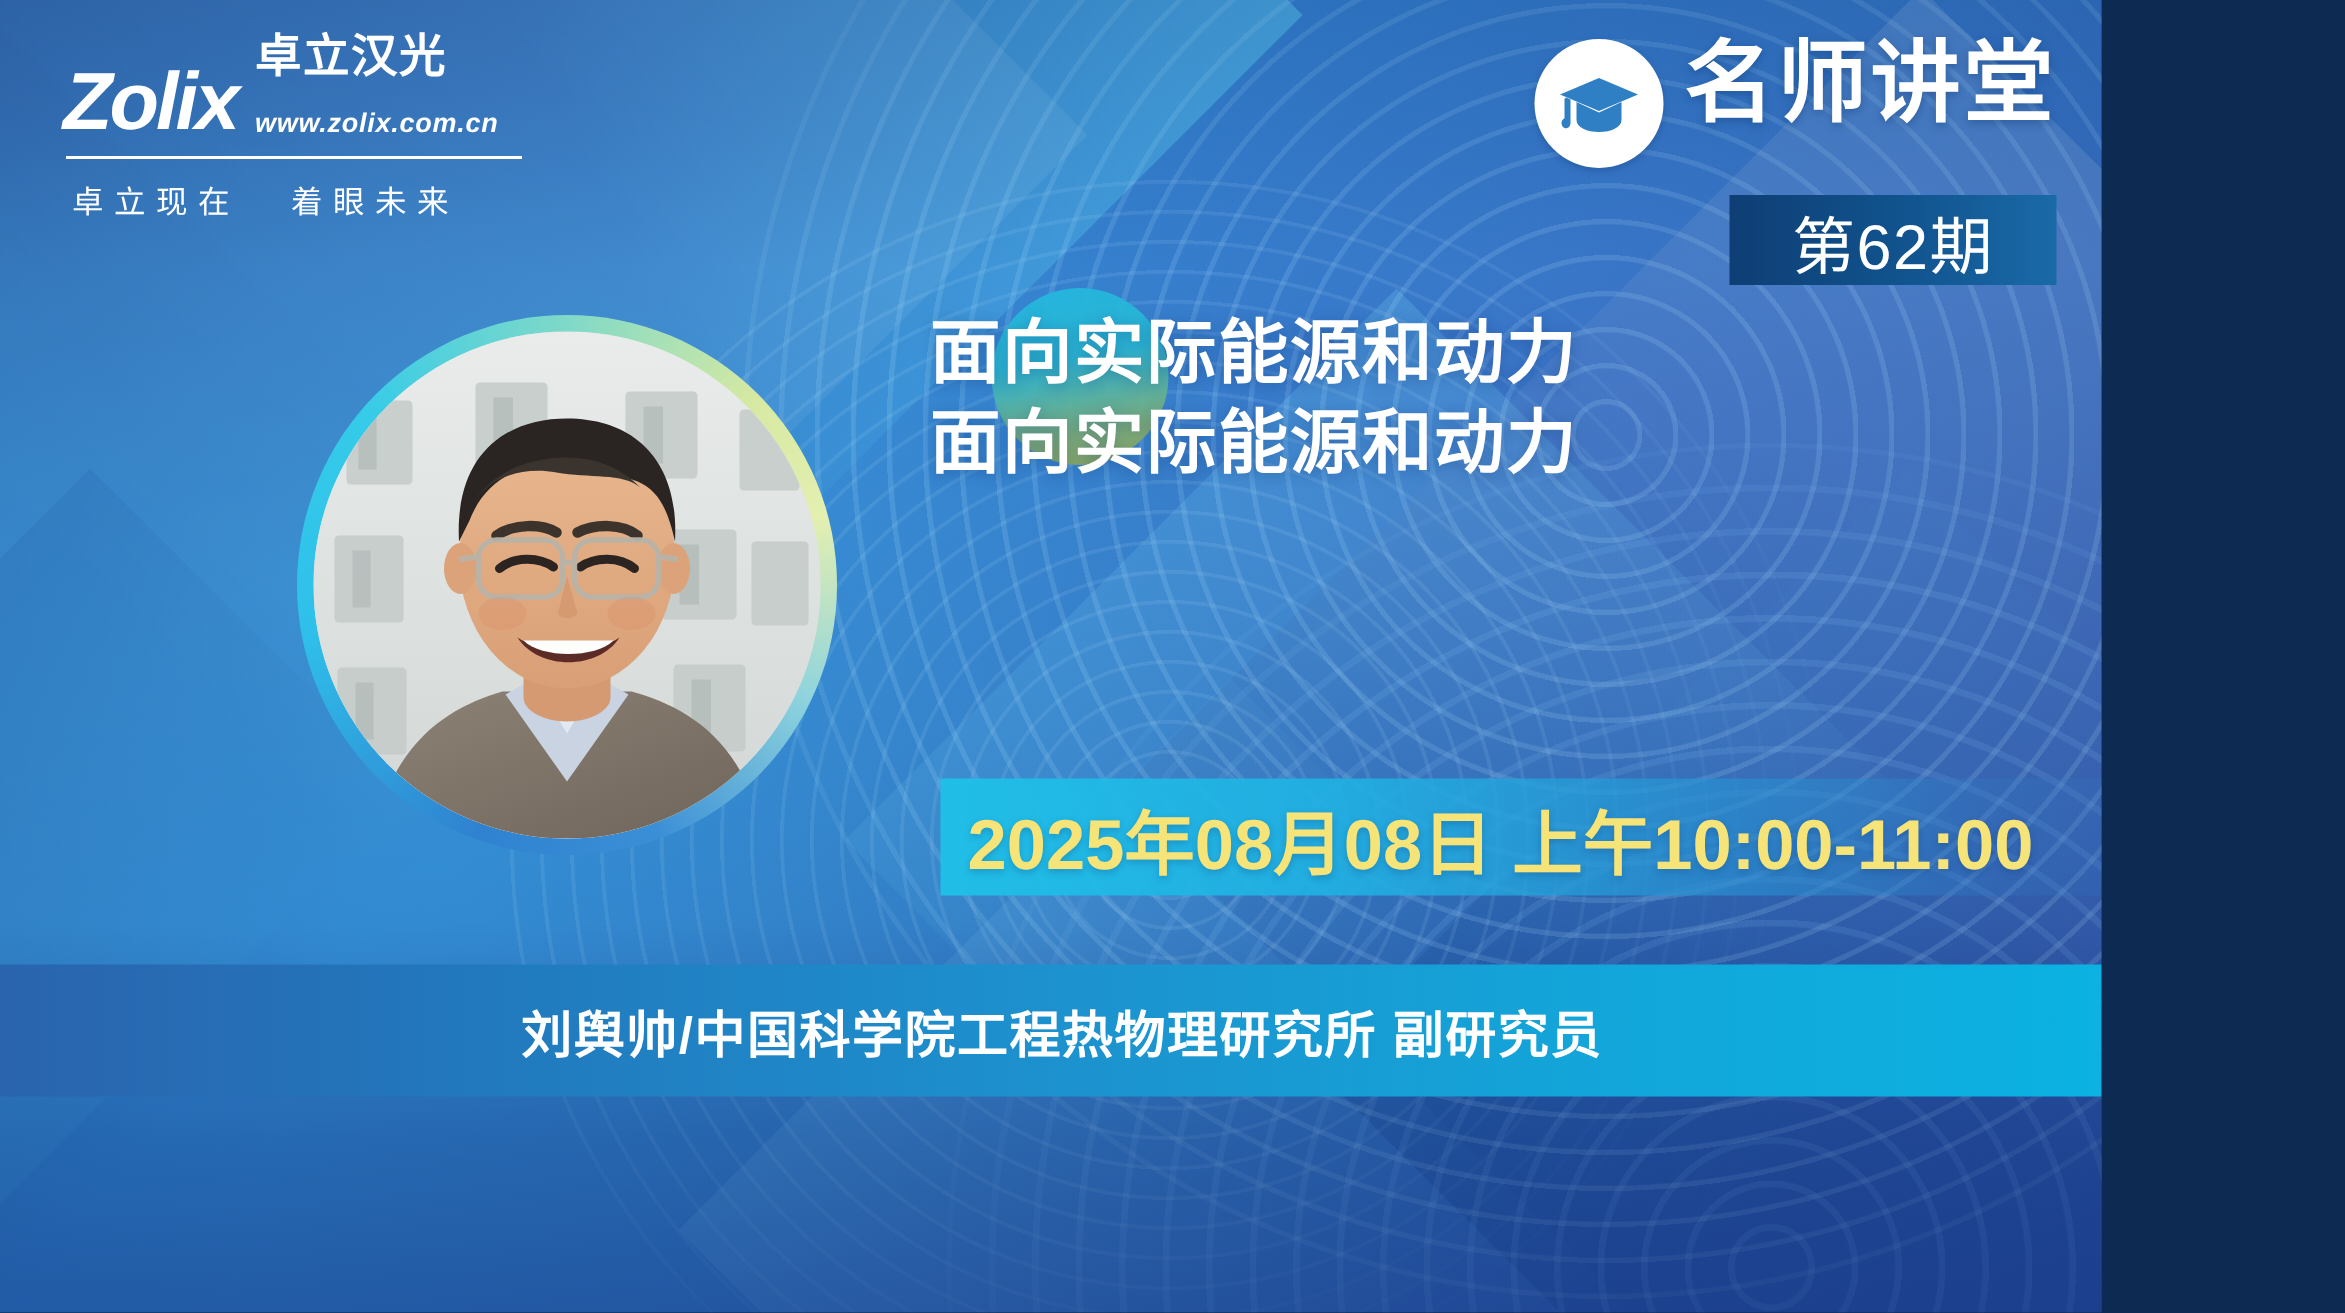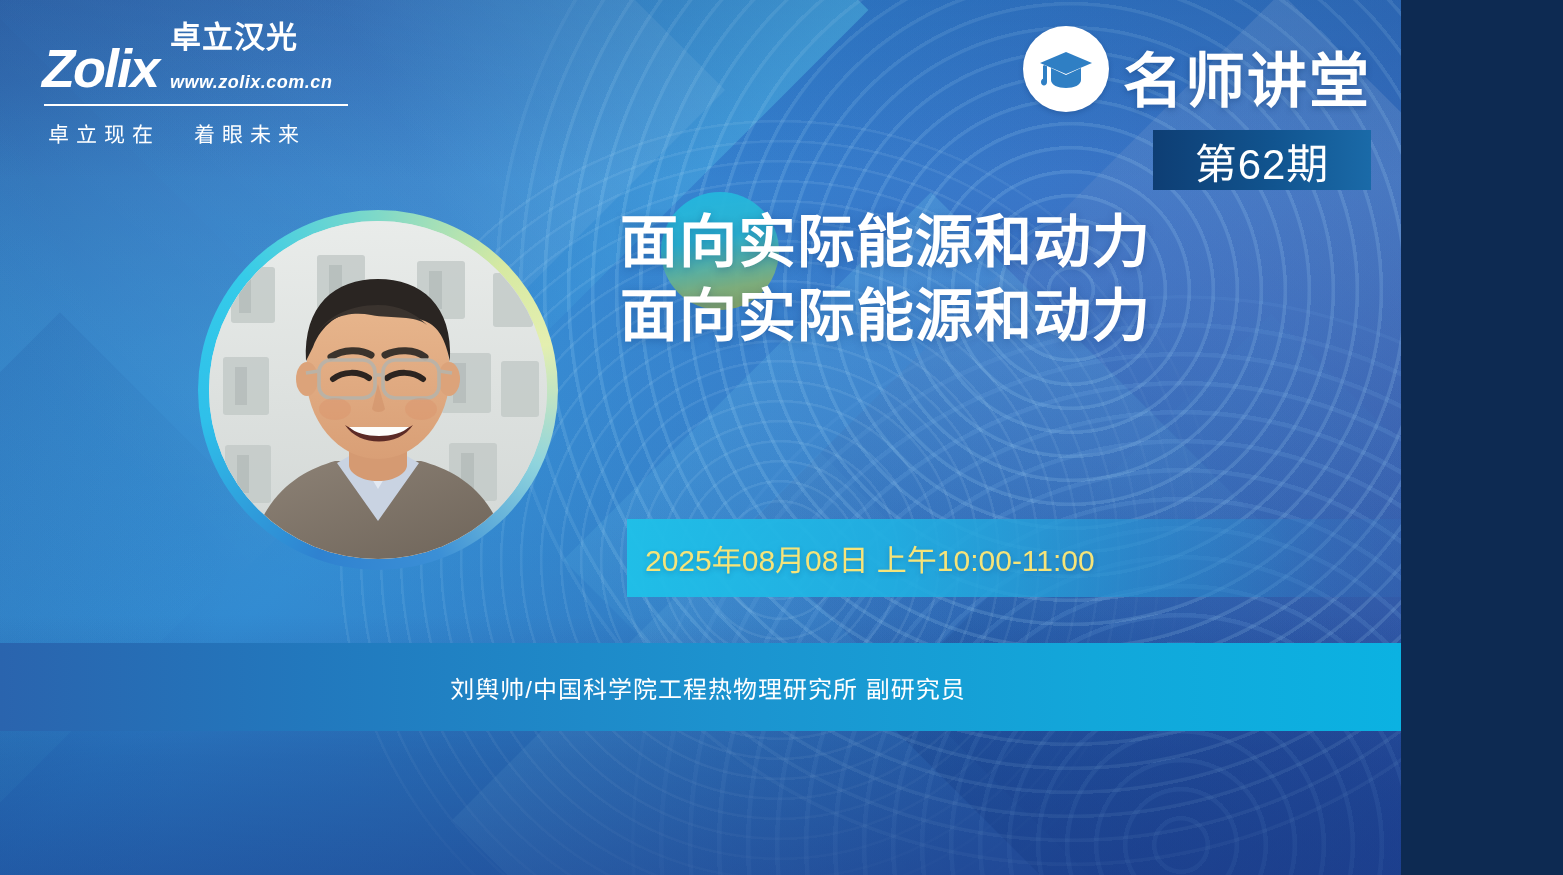--- a/index.html
+++ b/index.html
@@ -204,21 +204,21 @@
 
   
   .series-block {
     position: absolute;
     right: 30px;
     top: 26px;
     text-align: right;
   }
   .series-row {
     display: flex;
-    align-items: flex-end;
+    align-items: flex-start;
     justify-content: flex-end;
     gap: 14px;
   }
   .cap-icon {
     width: 86px; height: 86px;
     border-radius: 50%;
     background: #ffffff;
     display: flex;
     align-items: center;
     justify-content: center;
@@ -297,21 +297,21 @@
     background: linear-gradient(170deg, #23b7e0 0%, #2ab5d2 40%, #7fae77 78%, #93a85a 100%);
     opacity: 0.95;
   }
   .headline {
     position: absolute;
     left: 620px;
     top: 205px;
     width: 880px;
   }
   .headline-line {
-    font-size: 58px;
+    font-size: 47px;
     font-weight: 700;
     color: #ffffff;
     line-height: 1.28;
     letter-spacing: 1px;
     text-shadow: 0 2px 9px rgba(12,48,110,0.30);
     white-space: nowrap;
   }
 
   
   .datetime-bar {
@@ -323,22 +323,22 @@
     display: flex;
     align-items: center;
     background: linear-gradient(90deg,
       rgba(31,192,232,0.96) 0%,
       rgba(32,176,226,0.92) 30%,
       rgba(40,145,210,0.70) 58%,
       rgba(48,120,195,0.30) 80%,
       rgba(50,110,190,0.0) 100%);
   }
   .datetime-text {
-    font-size: 30px;
-    font-weight: 400;
+    font-size: 47px;
+    font-weight: 700;
     color: #f6e479;
     letter-spacing: 0px;
     padding-left: 18px;
     white-space: nowrap;
     text-shadow: 0 2px 5px rgba(10,50,110,0.25);
     text-align: center;
   }
 
   
   .speaker-bar {
@@ -346,24 +346,24 @@
     left: 0;
     right: 0;
     top: 643px;
     height: 88px;
     display: flex;
     align-items: center;
     justify-content: center;
     background: linear-gradient(90deg, #2a64ae 0%, #2278bd 22%, #1c93cf 52%, #12a7da 78%, #0bb2e2 100%);
   }
   .speaker-text {
-    font-size: 24px;
+    font-size: 34px;
     color: #ffffff;
     letter-spacing: 1px;
-    font-weight: 400;
+    font-weight: 700;
     white-space: nowrap;
     margin-left: 15px;
   }
 </style>
 </head>
 <body>
 
 <div class="banner">
 
   <div class="bg-layer bg-base-tint"></div>

